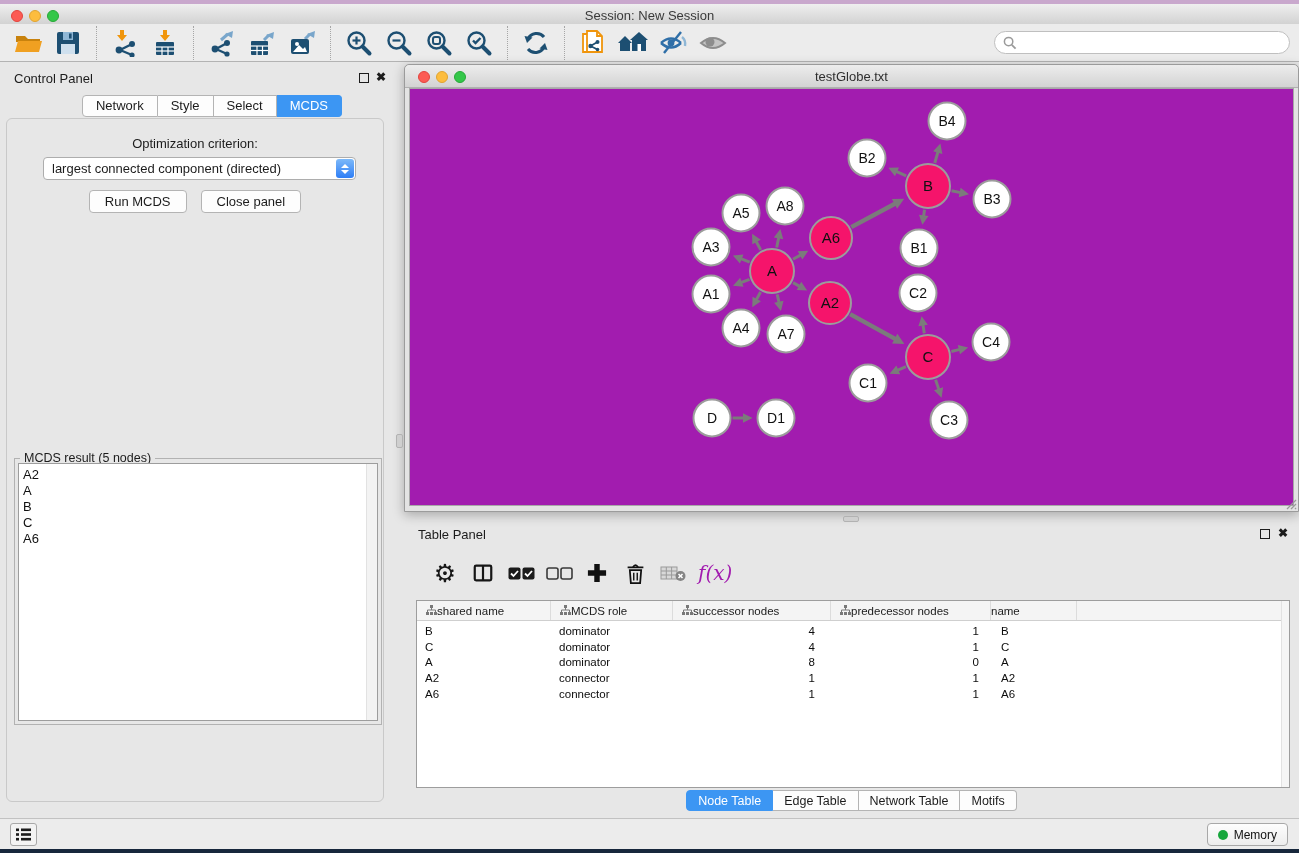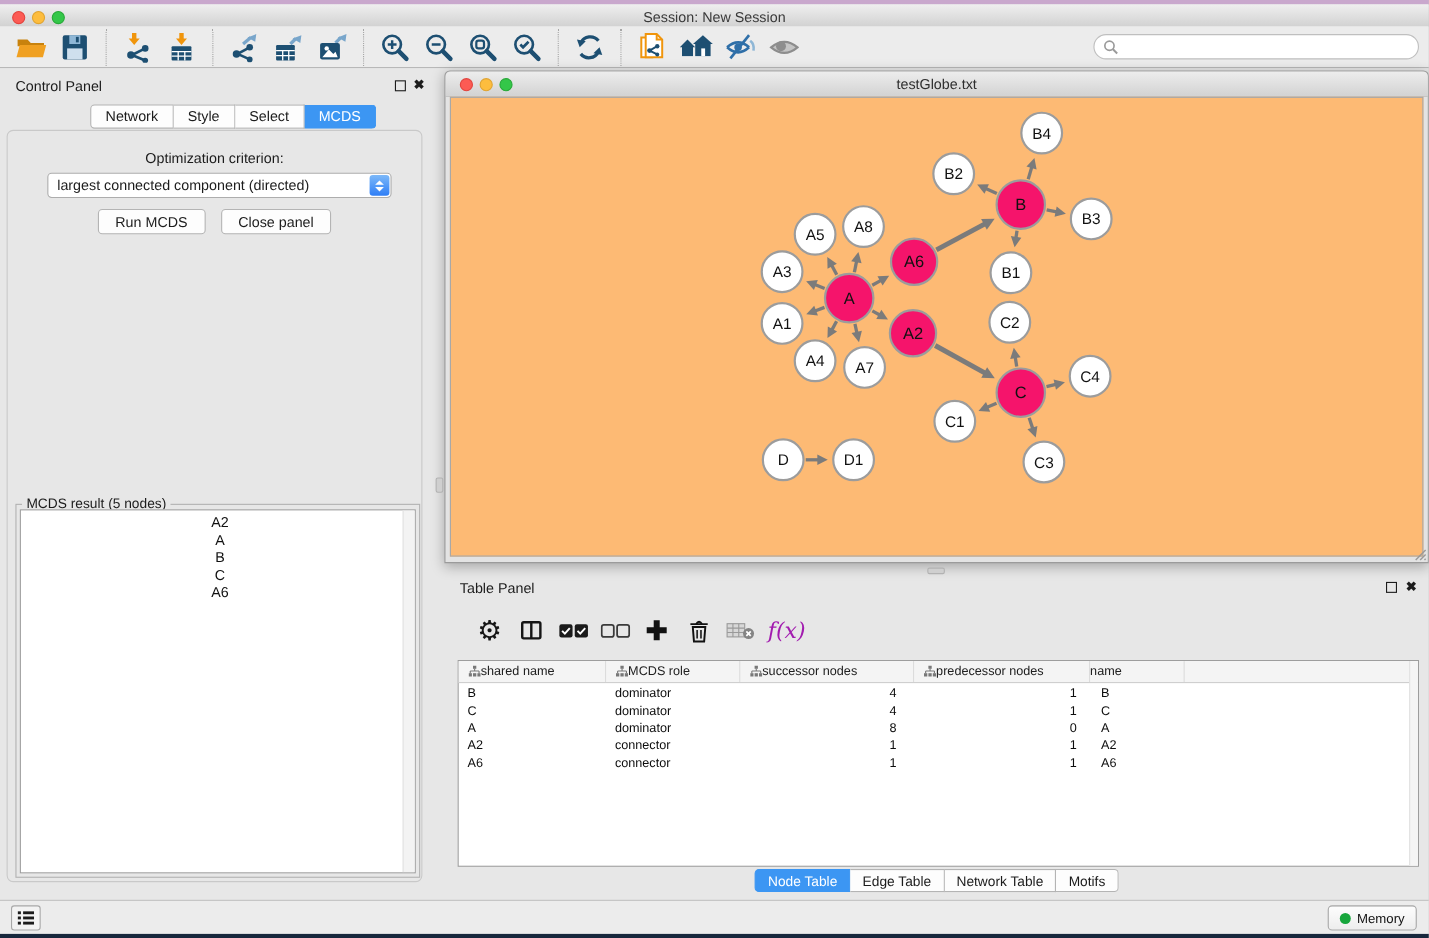--- a/index.html
+++ b/index.html
@@ -56,41 +56,41 @@
   .dropdown .val { position:absolute; left:8px; top:3px; }
   .dd-stepper { position:absolute; right:1px; top:1px; bottom:1px; width:18px; border-radius:3px;
                 background:linear-gradient(#7db9f9,#2e7ef6); display:flex; flex-direction:column;
                 align-items:center; justify-content:center; gap:2px; }
   .dd-up { width:0; height:0; border-left:4px solid transparent; border-right:4px solid transparent; border-bottom:4px solid #fff; }
   .dd-down { width:0; height:0; border-left:4px solid transparent; border-right:4px solid transparent; border-top:4px solid #fff; }
   .cp-buttons { position:absolute; left:0; right:0; top:128px; display:flex; justify-content:center; gap:14px; }
   .mac-btn { background:#fdfdfd; border:1px solid #b4b4b4; border-radius:4px; height:23px;
              padding:0 15px; font-size:13px; color:#1c1c1c; }
 
-  .result-group { position:absolute; left:14px; top:396px; width:368px; height:340px;
-                  border:1px solid #b2b2b2;text-align:center; }
+  .result-group { position:absolute; left:14px; top:396px; width:368px; height:267px;
+                  border:1px solid #b2b2b2; }
   .result-legend { position:absolute; top:-8px; left:5px; background:#e7e7e7; padding:0 4px;
                    font-size:12.5px; color:#1c1c1c; }
   .result-list { position:absolute; left:3px; right:3px; top:4px; bottom:3px; background:#fff;
                  border:1px solid #9d9d9d; overflow:hidden; }
   .result-scroll { position:absolute; right:0; top:0; bottom:0; width:11px; background:#f3f3f3; border-left:1px solid #e2e2e2; }
   .result-item { font-size:13px; color:#111; line-height:16px; padding-left:4px; }
   .result-list .inner { padding-top:3px; }
 
   
   .net-frame { position:absolute; left:404px; top:2px; width:895px; height:448px;
                background:#e3e3e3; border:1px solid #9b9b9b; border-radius:5px 5px 0 0;
                box-shadow:0 3px 12px rgba(0,0,0,0.28); }
   .net-titlebar { position:absolute; left:0; top:0; right:0; height:23px;
                   background:linear-gradient(#ededed,#d3d3d3); border-bottom:1px solid #b0b0b0;
                   border-radius:5px 5px 0 0; }
   .net-titlebar .traffic { top:6px; }
   .nt-red { left:13px; } .nt-yellow { left:31px; } .nt-green { left:49px; }
   .net-title { position:absolute; left:0; right:0; top:4px; text-align:center; font-size:13px; color:#2e2e2e; }
-  .net-canvas { position:absolute; left:4px; right:4px; top:23px; bottom:5px; background:#fdba74; border:1px solid #a8a8a8; }
+  .net-canvas { position:absolute; left:4px; right:4px; top:23px; bottom:5px; background:#a21caf; border:1px solid #a8a8a8; }
   .net-canvas svg { position:absolute; left:0; top:0; }
   .resize-grip { position:absolute; right:1px; bottom:1px; }
 
   .split-handle-v { position:absolute; left:-9px; top:369px; width:7px; height:14px; background:#cfcfcf; border:1px solid #b2b2b2; border-radius:2px; }
   .split-handle-h { position:absolute; left:438px; top:451px; width:16px; height:6px; background:#cfcfcf; border:1px solid #b2b2b2; border-radius:2px; }
 
   
   .table-panel { position:absolute; left:404px; top:456px; width:895px; height:296px; }
   .tp-float { left:856px; } .tp-close { left:874px; }
   .tp-toolbar { position:absolute; left:0; top:36px; right:0; height:38px; display:flex; align-items:center; padding-left:22px; gap:0; }

